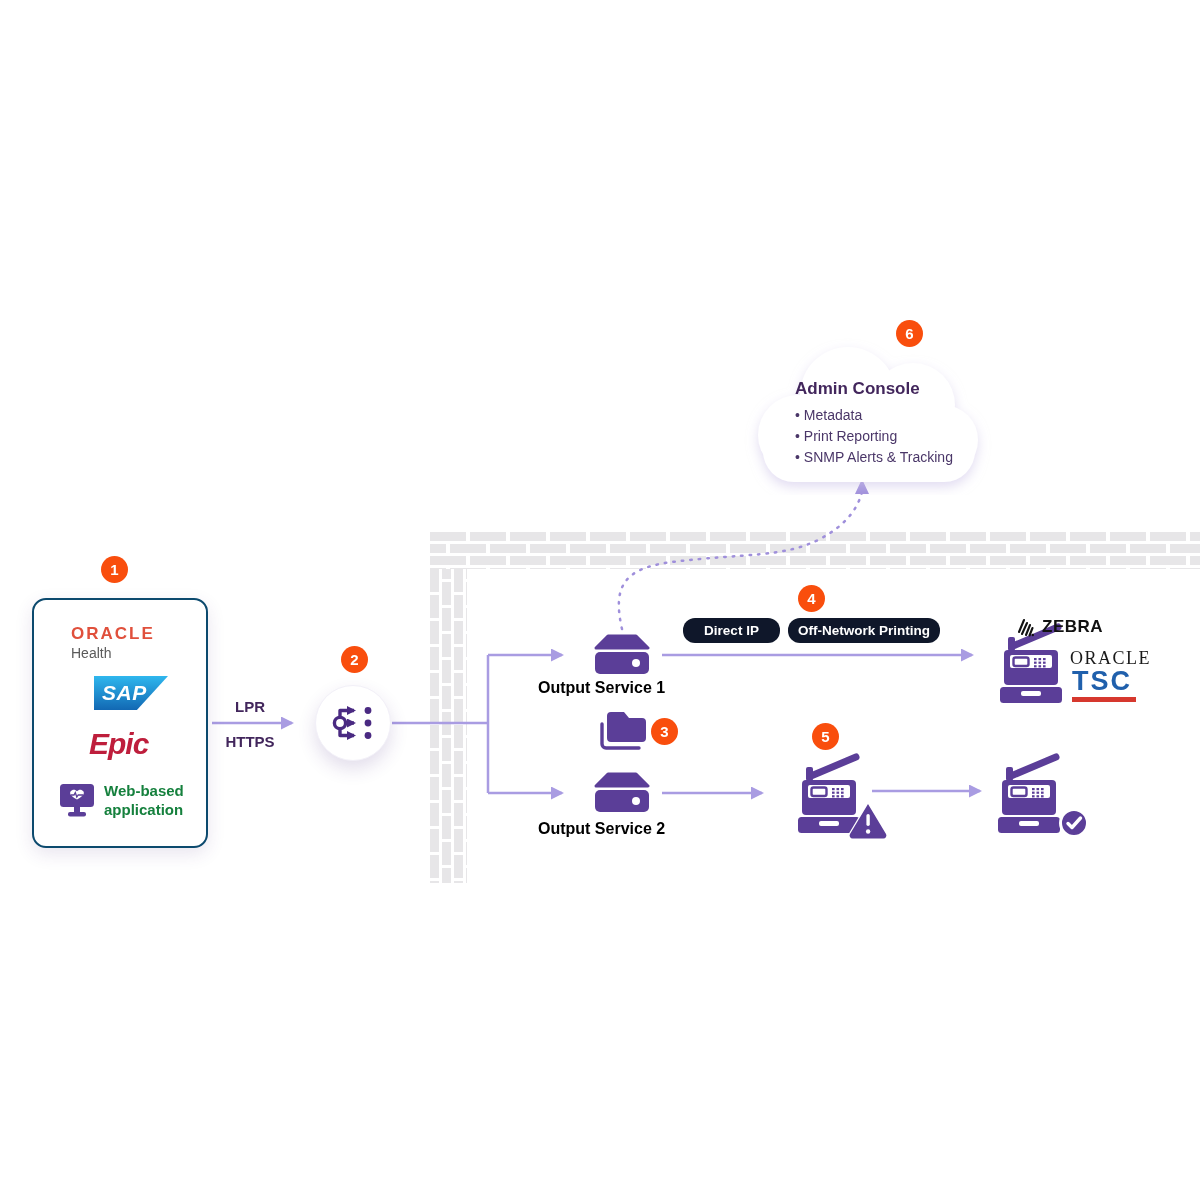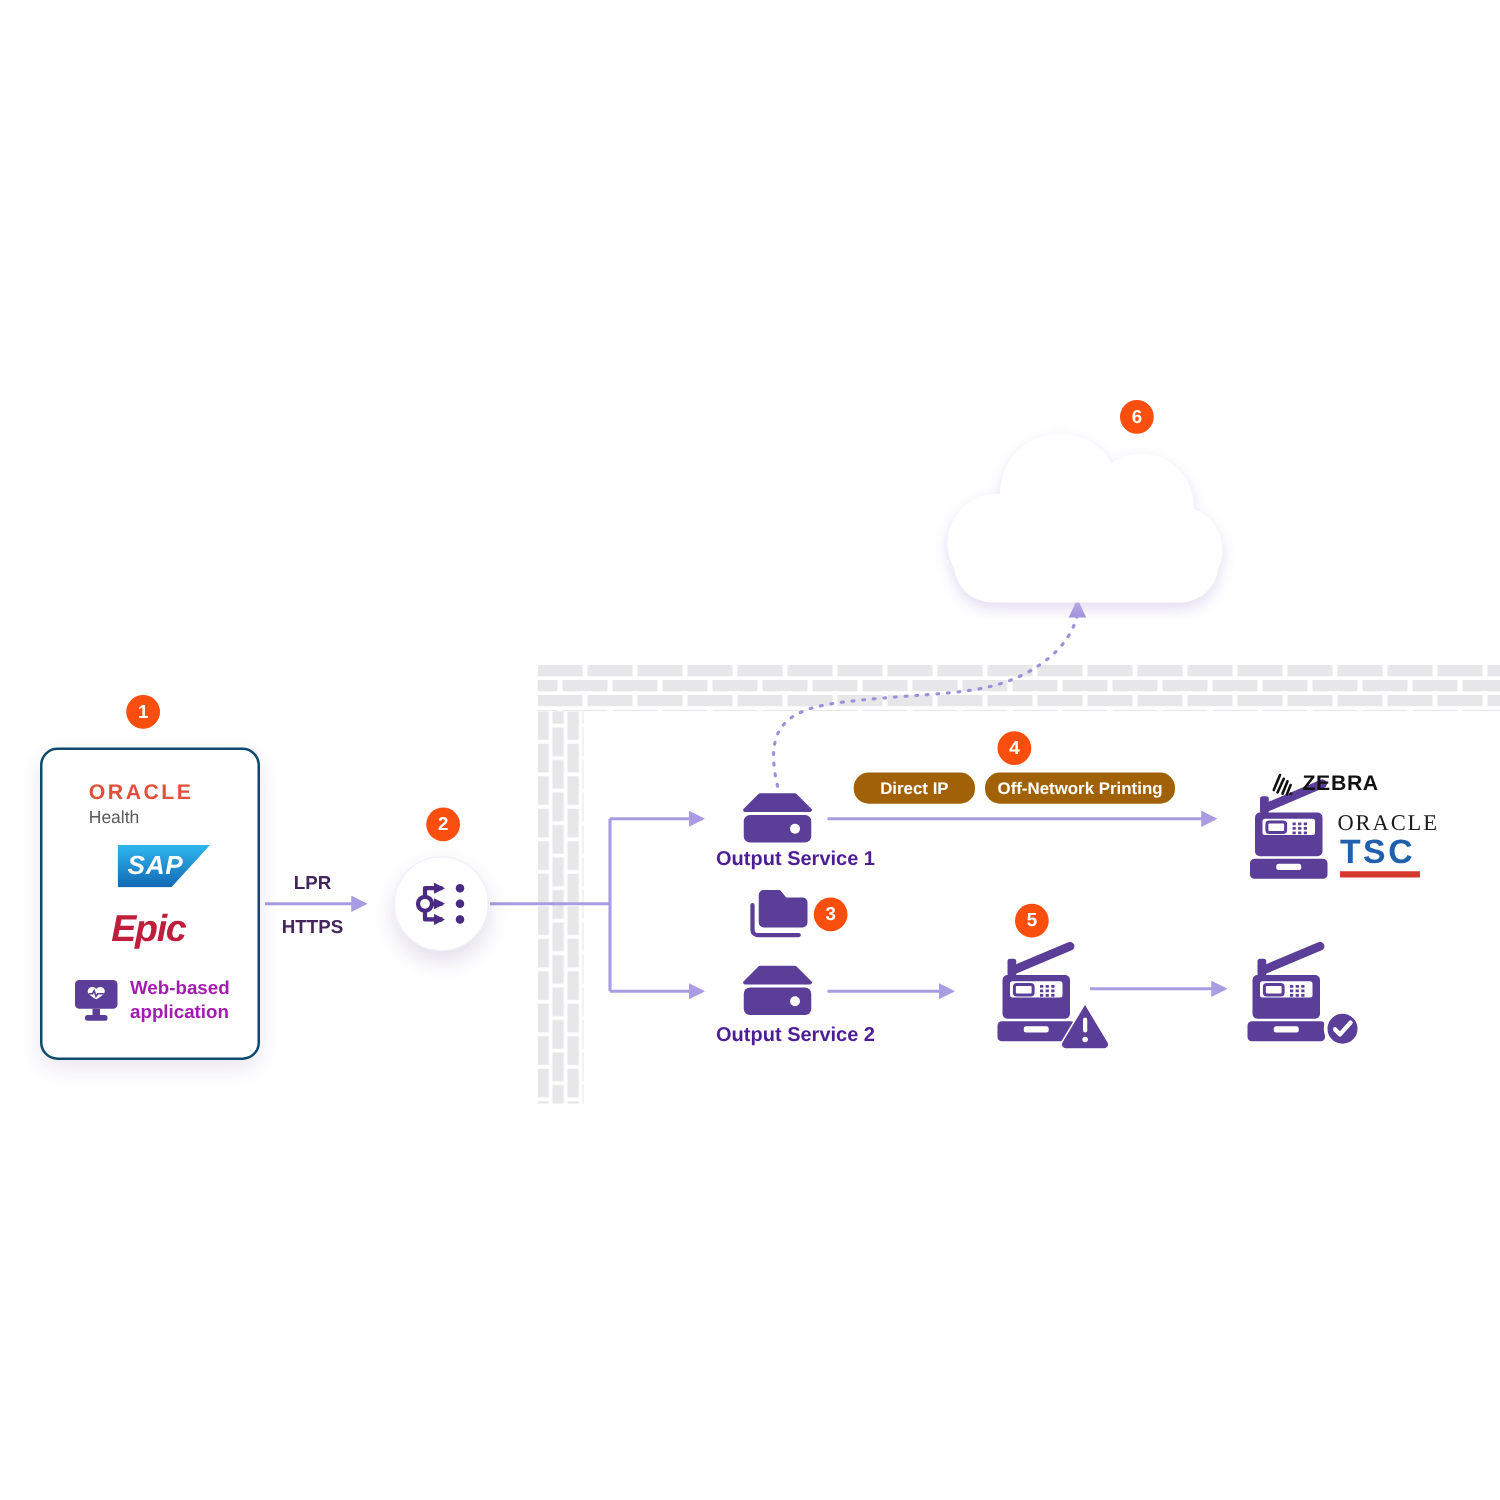--- a/index.html
+++ b/index.html
@@ -20,35 +20,35 @@
   
   .card{position:absolute;left:32px;top:598px;width:176px;height:250px;background:#fff;
         border:2px solid #0c4a6e;border-radius:14px;box-shadow:0 6px 18px rgba(70,45,120,.12);z-index:4}
   .oracle-name{font-size:17px;font-weight:bold;letter-spacing:2px;color:#E0503C}
   .oracle-sub{font-size:14px;color:#5A5A5A;margin-top:1px}
   .sap-shape{width:74px;height:34px;background:linear-gradient(180deg,#2FB7EE 0%,#1268B3 100%);
              clip-path:polygon(0 0,100% 0,58% 100%,0 100%);display:flex;align-items:center}
   .sap-text{color:#fff;font-weight:700;font-style:italic;font-size:21px;padding-left:8px;letter-spacing:0.5px}
   .epic-text{font-size:30px;font-weight:900;font-style:italic;color:#BE1E3C;letter-spacing:-1px}
   .webapp-row{display:flex;align-items:center;gap:9px}
-  .webapp-label{font-size:15px;font-weight:bold;color:#a21caf;line-height:1.25;width:86px}
+  .webapp-label{font-size:15px;font-weight:bold;color:#15803d;line-height:1.25;width:86px}
 
   
   .proto{position:absolute;font-size:15px;font-weight:bold;color:#42265C;text-align:center;z-index:4}
 
   
   .router{position:absolute;left:315px;top:685px;width:76px;height:76px;border-radius:50%;background:#fff;
           border:1px solid #F2F0F8;box-shadow:0 8px 18px rgba(74,42,130,.16);
           display:flex;align-items:center;justify-content:center;z-index:4}
 
   
-  .svc-label{position:absolute;width:162px;text-align:right;font-size:16px;font-weight:bold;color:#4c1d95;z-index:4}
-
-  
-  .tag{position:absolute;height:25px;background:#a16207;border-radius:12px;color:#fff;font-weight:bold;
+  .svc-label{position:absolute;width:162px;text-align:left;font-size:16px;font-weight:bold;color:#000000;z-index:4}
+
+  
+  .tag{position:absolute;height:25px;background:#0f172a;border-radius:12px;color:#fff;font-weight:bold;
        font-size:13.5px;display:flex;align-items:center;justify-content:center;z-index:4;padding:0 10px}
 
   
   .zebra-row{position:absolute;left:1016px;top:617px;display:flex;align-items:center;gap:8px;z-index:4}
   .zebra-text{font-size:17px;font-weight:900;color:#111;letter-spacing:0.5px}
   .citizen-text{position:absolute;left:1070px;top:648px;font-family:"Liberation Serif",serif;font-size:18px;
                 color:#1A1A1A;letter-spacing:1.5px;z-index:4}
   .tsc-block{position:absolute;left:1072px;top:668px;z-index:4}
   .tsc-text{font-size:27px;font-weight:900;color:#2060AC;letter-spacing:2px;line-height:1}
   .tsc-bar{width:64px;height:5px;background:#D6382E;margin-top:2px}
@@ -284,14 +284,20 @@
       </filter>
     </defs>
     <g fill="#ffffff" filter="url(#cloudshadow)">
       <circle cx="55" cy="102" r="40"></circle>
       <circle cx="105" cy="62" r="48"></circle>
       <circle cx="170" cy="72" r="42"></circle>
       <circle cx="200" cy="107" r="35"></circle>
       <rect x="20" y="87" width="212" height="62" rx="31"></rect>
     </g>
   </svg>
+  <div class="cloud-text">
+    <div class="cloud-title">Admin Console</div>
+    <div class="cloud-item">Metadata</div>
+    <div class="cloud-item">Print Reporting</div>
+    <div class="cloud-item">SNMP Alerts &amp; Tracking</div>
+  </div>
 
 </div>
 
 </body></html>

